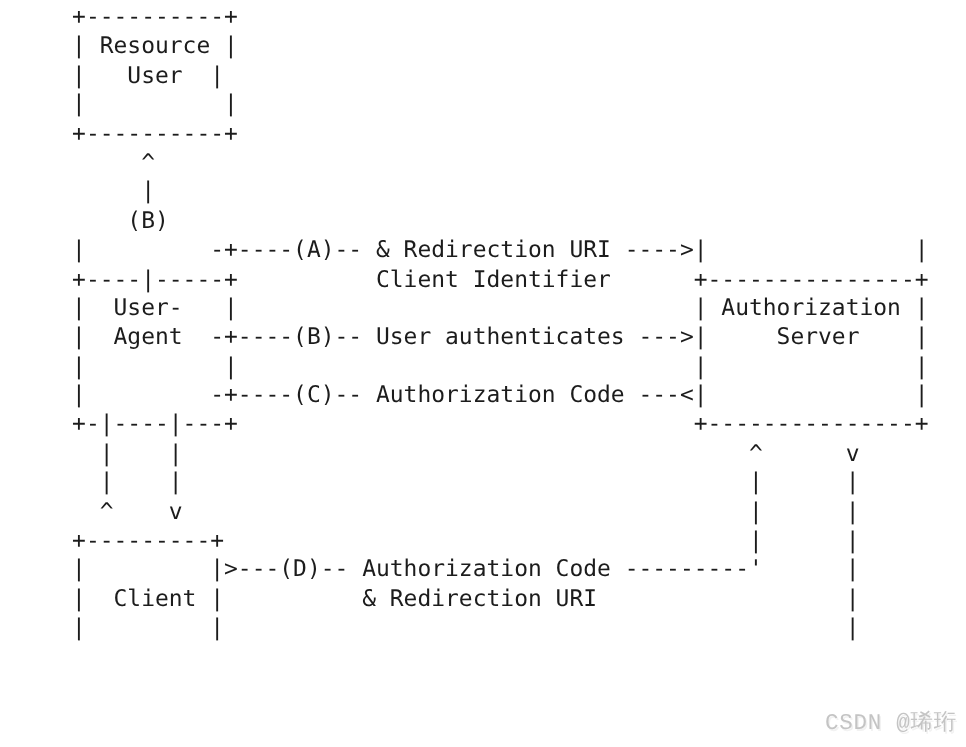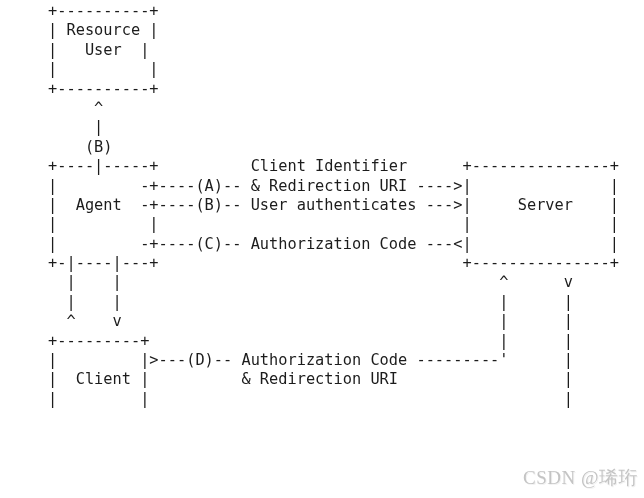--- a/index.html
+++ b/index.html
@@ -21,41 +21,42 @@
     color: #1c1c1c;
   }
   .diagram-line {
     white-space: pre;
     height: 19.4px;
   }
   .watermark {
     position: absolute;
     right: 6px;
     bottom: 7px;
-    font-family: Liberation Serif, serif;
-    font-size: 19px;
+    font-family: Liberation Mono, monospace;
+    font-size: 15px;
     letter-spacing: 0.5px;
     color: #c4c4c4;
     text-shadow: 1px 1px 0 #f2f2f2;
   }
 </style>
 </head>
 <body>
 
 <div class="diagram">
   <div class="diagram-line">     +----------+</div>
   <div class="diagram-line">     | Resource |</div>
   <div class="diagram-line">     |   User  |</div>
   <div class="diagram-line">     |          |</div>
   <div class="diagram-line">     +----------+</div>
   <div class="diagram-line">          ^</div>
   <div class="diagram-line">          |</div>
   <div class="diagram-line">         (B)</div>
+  <div class="diagram-line">     |         -+----(A)-- &amp; Redirection URI ----&gt;|               |</div>
   <div class="diagram-line">     +----|-----+          Client Identifier      +---------------+</div>
-  <div class="diagram-line">     |         -+----(A)-- &amp; Redirection URI ----&gt;|               |</div>
+  <div class="diagram-line">     |  User-   |                                 | Authorization |</div>
   <div class="diagram-line">     |  Agent  -+----(B)-- User authenticates ---&gt;|     Server    |</div>
   <div class="diagram-line">     |          |                                 |               |</div>
   <div class="diagram-line">     |         -+----(C)-- Authorization Code ---&lt;|               |</div>
   <div class="diagram-line">     +-|----|---+                                 +---------------+</div>
   <div class="diagram-line">       |    |                                         ^      v</div>
   <div class="diagram-line">       |    |                                         |      |</div>
   <div class="diagram-line">       ^    v                                         |      |</div>
   <div class="diagram-line">     +---------+                                      |      |</div>
   <div class="diagram-line">     |         |&gt;---(D)-- Authorization Code ---------'      |</div>
   <div class="diagram-line">     |  Client |          &amp; Redirection URI                  |</div>

